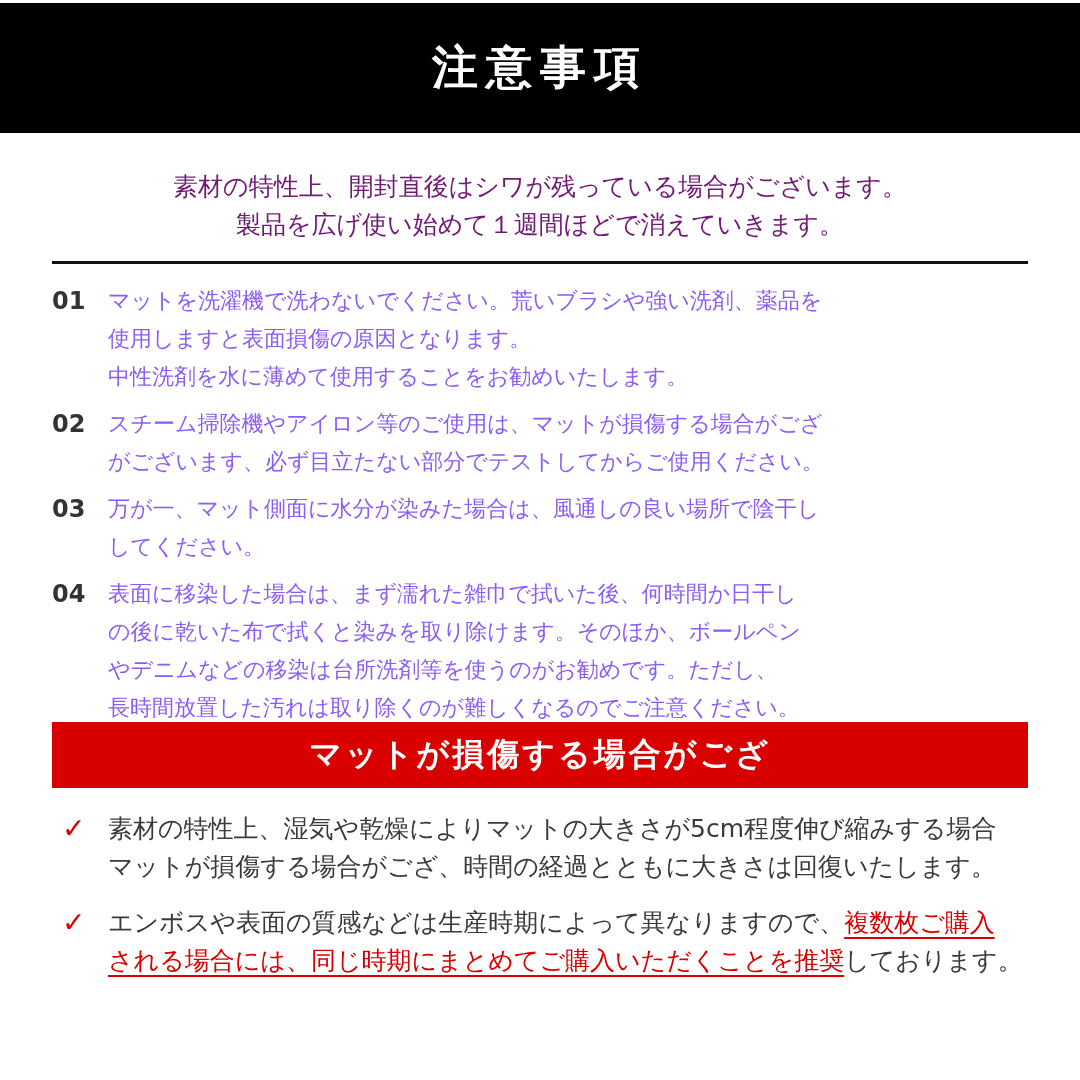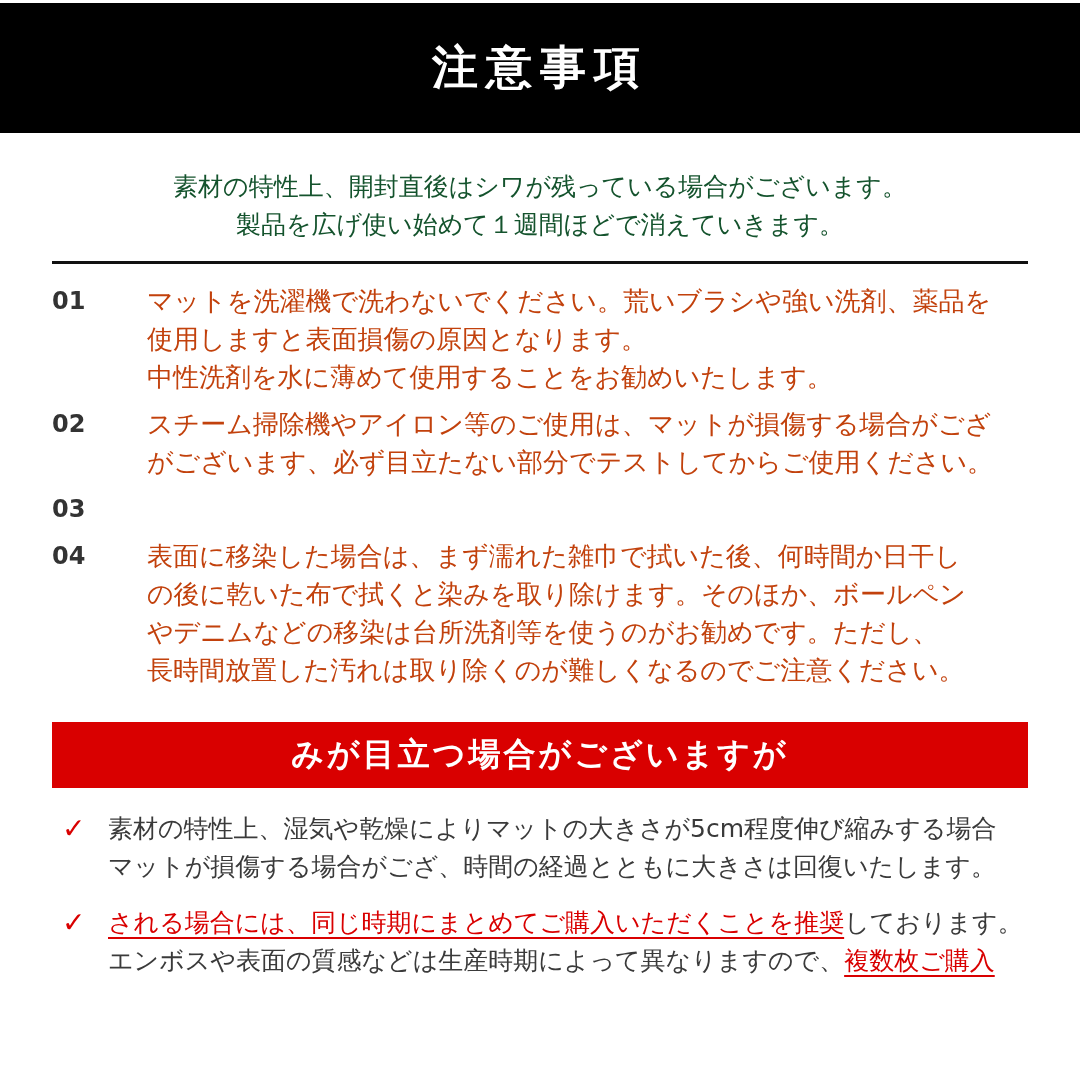--- a/index.html
+++ b/index.html
@@ -1,24 +1,24 @@
 <!DOCTYPE html>
 <html><head>
 <meta charset="utf-8">
 <style>
   html,body{margin:0;padding:0;background:#fff;}
   body{width:1080px;height:1080px;overflow:hidden;position:relative;font-family:"DejaVu Sans","Liberation Sans",sans-serif;color:#3a3a3a;}
   .header{position:absolute;left:0;top:3px;width:1080px;height:130px;background:#000;display:flex;align-items:center;justify-content:center;}
   .header h1{margin:12px;color:#fff;font-size:46px;font-weight:bold;letter-spacing:8px;text-align:right;}
-  .intro{position:absolute;left:0;top:168px;width:1080px;text-align:center;font-size:25px;line-height:38px;color:#14532d;}
+  .intro{position:absolute;left:0;top:168px;width:1080px;text-align:center;font-size:25px;line-height:38px;color:#701a75;}
   .rule{position:absolute;left:52px;top:261px;width:976px;height:3px;background:#111;}
   .items{position:absolute;left:52px;top:282px;width:990px;}
-  .item{display:flex;margin-bottom:9px;gap:39px;}
+  .item{display:flex;margin-bottom:9px;}
   .num{width:56px;flex:0 0 56px;font-weight:bold;font-size:24px;line-height:38px;color:#333;}
-  .txt{font-size:26px;line-height:38px;color:#c2410c;white-space:pre-line;}
+  .txt{font-size:22px;line-height:38px;color:#8b5cf6;white-space:pre-line;}
   .banner{position:absolute;left:52px;top:722px;width:976px;height:66px;background:#d90000;display:flex;align-items:center;justify-content:center;}
   .banner span{color:#fff;font-size:32px;font-weight:bold;letter-spacing:3px;}
   .checks{position:absolute;left:62px;top:810px;width:980px;}
   .check{display:flex;margin-bottom:18px;}
   .ck{width:46px;flex:0 0 46px;color:#d90000;font-size:28px;line-height:38px;}
   .ctxt{font-size:25px;line-height:38px;color:#3a3a3a;}
   .red{color:#d90000;text-decoration:underline;text-decoration-color:#d90000;text-underline-offset:6px;}
 </style>
 </head>
 <body>
@@ -41,42 +41,44 @@
 使用しますと表面損傷の原因となります。
 中性洗剤を水に薄めて使用することをお勧めいたします。</div>
   </div>
   <div class="item">
     <div class="num">02</div>
     <div class="txt">スチーム掃除機やアイロン等のご使用は、マットが損傷する場合がござ
 がございます、必ず目立たない部分でテストしてからご使用ください。</div>
   </div>
   <div class="item">
     <div class="num">03</div>
+    <div class="txt">万が一、マット側面に水分が染みた場合は、風通しの良い場所で陰干し
+してください。</div>
   </div>
   <div class="item">
     <div class="num">04</div>
     <div class="txt">表面に移染した場合は、まず濡れた雑巾で拭いた後、何時間か日干し
 の後に乾いた布で拭くと染みを取り除けます。そのほか、ボールペン
 やデニムなどの移染は台所洗剤等を使うのがお勧めです。ただし、
 長時間放置した汚れは取り除くのが難しくなるのでご注意ください。</div>
   </div>
 </div>
 
 <div class="banner">
-  <span>みが目立つ場合がございますが</span>
+  <span>マットが損傷する場合がござ</span>
 </div>
 
 <div class="checks">
   <div class="check">
     <div class="ck">✓</div>
     <div class="ctxt">
       <div>素材の特性上、湿気や乾燥によりマットの大きさが5cm程度伸び縮みする場合</div>
       <div>マットが損傷する場合がござ、時間の経過とともに大きさは回復いたします。</div>
     </div>
   </div>
   <div class="check">
     <div class="ck">✓</div>
     <div class="ctxt">
+      <div><span>エンボスや表面の質感などは生産時期によって異なりますので、</span><span class="red">複数枚ご購入</span></div>
       <div><span class="red">される場合には、同じ時期にまとめてご購入いただくことを推奨</span><span>しております。</span></div>
-      <div><span>エンボスや表面の質感などは生産時期によって異なりますので、</span><span class="red">複数枚ご購入</span></div>
     </div>
   </div>
 </div>
 
 </body></html>

